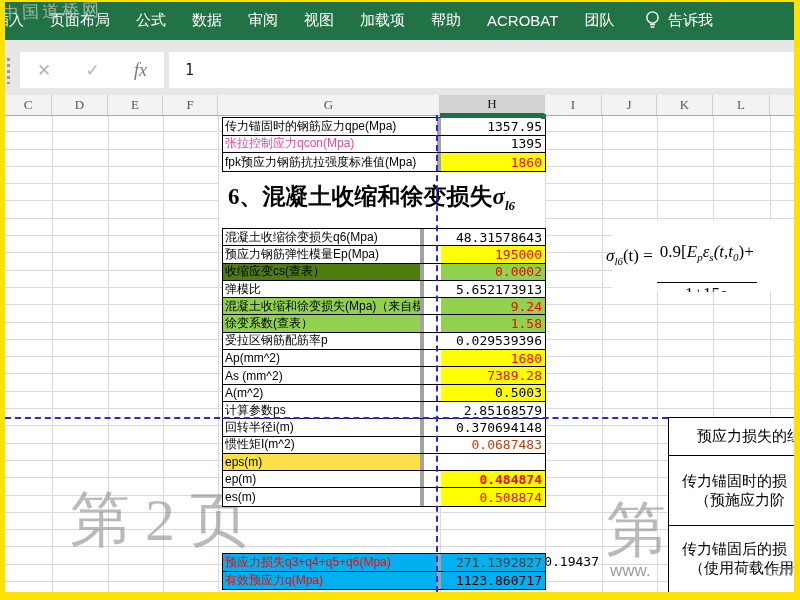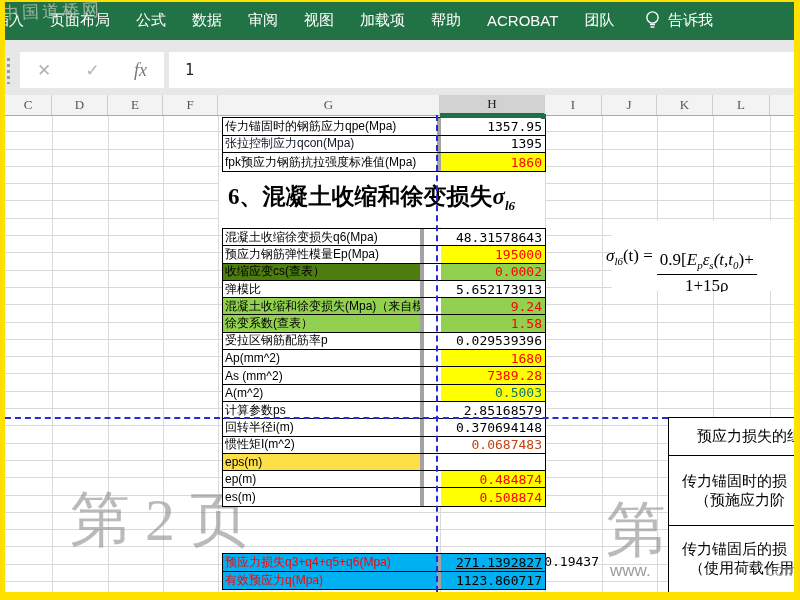--- a/index.html
+++ b/index.html
@@ -65,21 +65,21 @@
   .sec-title .sigma{font-style:italic;}
   .sec-title sub{font-size:13px;font-style:italic;}
 
   
   .equation{position:absolute;left:606px;top:222px;width:188px;height:70px;overflow:hidden;z-index:4;
             font-family:"Liberation Serif","DejaVu Serif",serif;font-size:17px;color:#000;
             display:flex;align-items:center;white-space:nowrap;}
   .equation i{font-style:italic;}
   .equation sub{font-size:11px;font-style:italic;}
   .frac{display:inline-flex;flex-direction:column;text-align:center;vertical-align:middle;margin-left:4px;}
-  .frac .num{padding:0 3px 2px 3px;border-bottom:1.5px solid #000;margin-top:32px;}
+  .frac .num{padding:0 3px 18px 3px;border-bottom:1.5px solid #000;margin-top:32px;}
   .frac .den{padding-top:1px;}
 
   
   .side-table{position:absolute;left:668px;top:417px;width:126px;background:#fff;z-index:4;
               border-left:1px solid #000;border-top:1px solid #000;overflow:hidden;box-sizing:border-box;}
   .side-row{border-bottom:1px solid #000;box-sizing:border-box;font-size:15px;color:#000;
             display:flex;flex-direction:column;justify-content:center;white-space:nowrap;}
   .side-row.r0{height:38px;} .side-row.r1{height:70px;} .side-row.r2{height:66px;border-bottom:none;}
 
   
@@ -178,21 +178,21 @@
       <span class="den">1+15ρ</span>
     </span>
   </div>
 
   <div class="xl-table" id="table-top">
       <div class="xl-row">
         <div class="xl-cell xl-label" style="background: rgb(255, 255, 255); color: rgb(0, 0, 0);">传力锚固时的钢筋应力qpe(Mpa)</div>
         <div class="xl-cell xl-value" style="background: rgb(255, 255, 255); color: rgb(0, 0, 0);">1357.95</div>
       </div>
       <div class="xl-row">
-        <div class="xl-cell xl-label" style="background: rgb(255, 255, 255); color: #0f172a;">张拉控制应力qcon(Mpa)</div>
+        <div class="xl-cell xl-label" style="background: rgb(255, 255, 255); color: #ec4899;">张拉控制应力qcon(Mpa)</div>
         <div class="xl-cell xl-value" style="background: rgb(255, 255, 255); color: rgb(0, 0, 0);">1395</div>
       </div>
       <div class="xl-row">
         <div class="xl-cell xl-label" style="background: rgb(255, 255, 255); color: rgb(0, 0, 0);">fpk预应力钢筋抗拉强度标准值(Mpa)</div>
         <div class="xl-cell xl-value" style="background: rgb(255, 255, 0); color: rgb(255, 0, 0);">1860</div>
       </div>
     </div>
   <div class="xl-table" id="table-main">
       <div class="xl-row">
         <div class="xl-cell xl-label" style="background: rgb(255, 255, 255); color: rgb(0, 0, 0);">混凝土收缩徐变损失q6(Mpa)</div>
@@ -225,51 +225,51 @@
       <div class="xl-row">
         <div class="xl-cell xl-label" style="background: rgb(255, 255, 255); color: rgb(0, 0, 0);">Ap(mm^2)</div>
         <div class="xl-cell xl-value" style="background: rgb(255, 255, 0); color: rgb(255, 0, 0);">1680</div>
       </div>
       <div class="xl-row">
         <div class="xl-cell xl-label" style="background: rgb(255, 255, 255); color: rgb(0, 0, 0);">As (mm^2)</div>
         <div class="xl-cell xl-value" style="background: rgb(255, 255, 0); color: rgb(255, 0, 0);">7389.28</div>
       </div>
       <div class="xl-row">
         <div class="xl-cell xl-label" style="background: rgb(255, 255, 255); color: rgb(0, 0, 0);">A(m^2)</div>
-        <div class="xl-cell xl-value" style="background: rgb(255, 255, 0); color: #0f766e; text-align: right;">0.5003</div>
+        <div class="xl-cell xl-value" style="background: rgb(255, 255, 0); color: #000000; text-align: right;">0.5003</div>
       </div>
       <div class="xl-row">
         <div class="xl-cell xl-label" style="background: rgb(255, 255, 255); color: rgb(0, 0, 0);">计算参数ps</div>
         <div class="xl-cell xl-value" style="background: rgb(255, 255, 255); color: rgb(0, 0, 0);">2.85168579</div>
       </div>
       <div class="xl-row">
         <div class="xl-cell xl-label" style="background: rgb(255, 255, 255); color: rgb(0, 0, 0);">回转半径i(m)</div>
         <div class="xl-cell xl-value" style="background: rgb(255, 255, 255); color: rgb(0, 0, 0);">0.370694148</div>
       </div>
       <div class="xl-row">
         <div class="xl-cell xl-label" style="background: rgb(255, 255, 255); color: rgb(0, 0, 0);">惯性矩I(m^2)</div>
         <div class="xl-cell xl-value" style="background: rgb(255, 255, 255); color: #c2410c;">0.0687483</div>
       </div>
       <div class="xl-row">
         <div class="xl-cell xl-label" style="background: #fde047; color: rgb(0, 0, 0);">eps(m)</div>
         <div class="xl-cell xl-value" style="background: rgb(255, 255, 255); color: rgb(0, 0, 0); margin-top: 40px;">0.504428223</div>
       </div>
       <div class="xl-row">
         <div class="xl-cell xl-label" style="background: rgb(255, 255, 255); color: rgb(0, 0, 0);">ep(m)</div>
-        <div class="xl-cell xl-value" style="background: rgb(255, 255, 0); color: rgb(255, 0, 0);">0.484874</div>
+        <div class="xl-cell xl-value" style="background: rgb(255, 255, 0); color: rgb(255, 0, 0); font-weight: bold;">0.484874</div>
       </div>
       <div class="xl-row">
         <div class="xl-cell xl-label" style="background: rgb(255, 255, 255); color: rgb(0, 0, 0);">es(m)</div>
         <div class="xl-cell xl-value" style="background: rgb(255, 255, 0); color: rgb(255, 0, 0);">0.508874</div>
       </div>
     </div>
   <div class="xl-table" id="table-bottom">
       <div class="xl-row">
         <div class="xl-cell xl-label" style="background: rgb(0, 176, 240); color: rgb(255, 0, 0);">预应力损失q3+q4+q5+q6(Mpa)</div>
-        <div class="xl-cell xl-value" style="background: rgb(0, 176, 240); color: #000000; text-decoration: underline;">271.1392827</div>
+        <div class="xl-cell xl-value" style="background: rgb(0, 176, 240); color: #404040;">271.1392827</div>
       </div>
       <div class="xl-row">
         <div class="xl-cell xl-label" style="background: rgb(0, 176, 240); color: rgb(255, 0, 0);">有效预应力q(Mpa)</div>
         <div class="xl-cell xl-value" style="background: rgb(0, 176, 240); color: rgb(0, 0, 0);">1123.860717</div>
       </div>
     </div>
   <div class="extra-val">0.19437</div>
 
   <div class="side-table" id="side-table">
       <div class="side-row r0">

